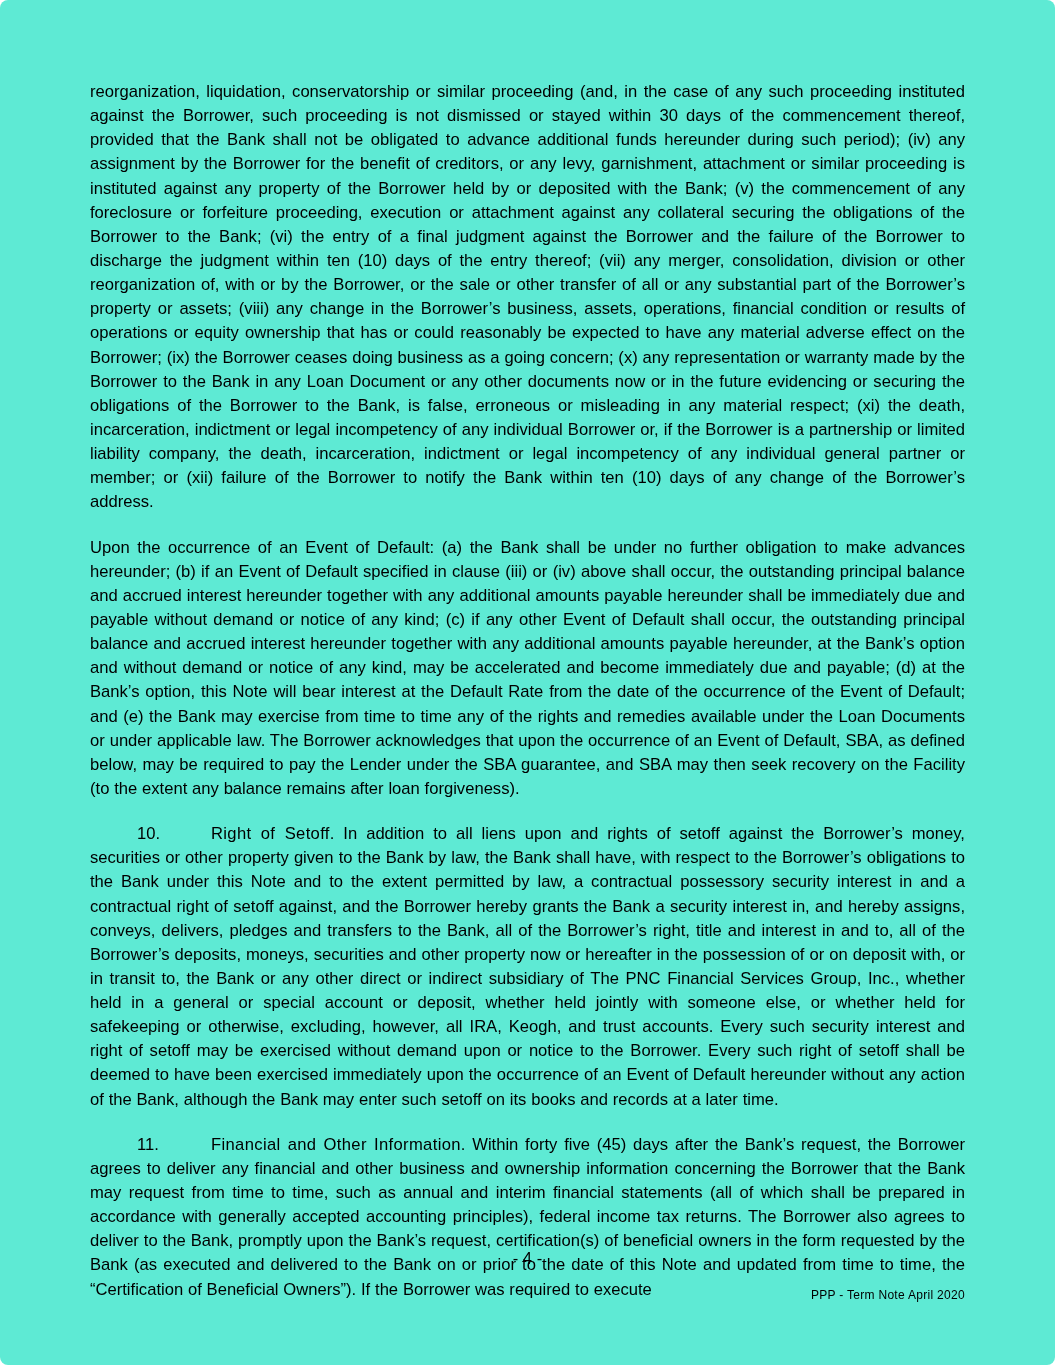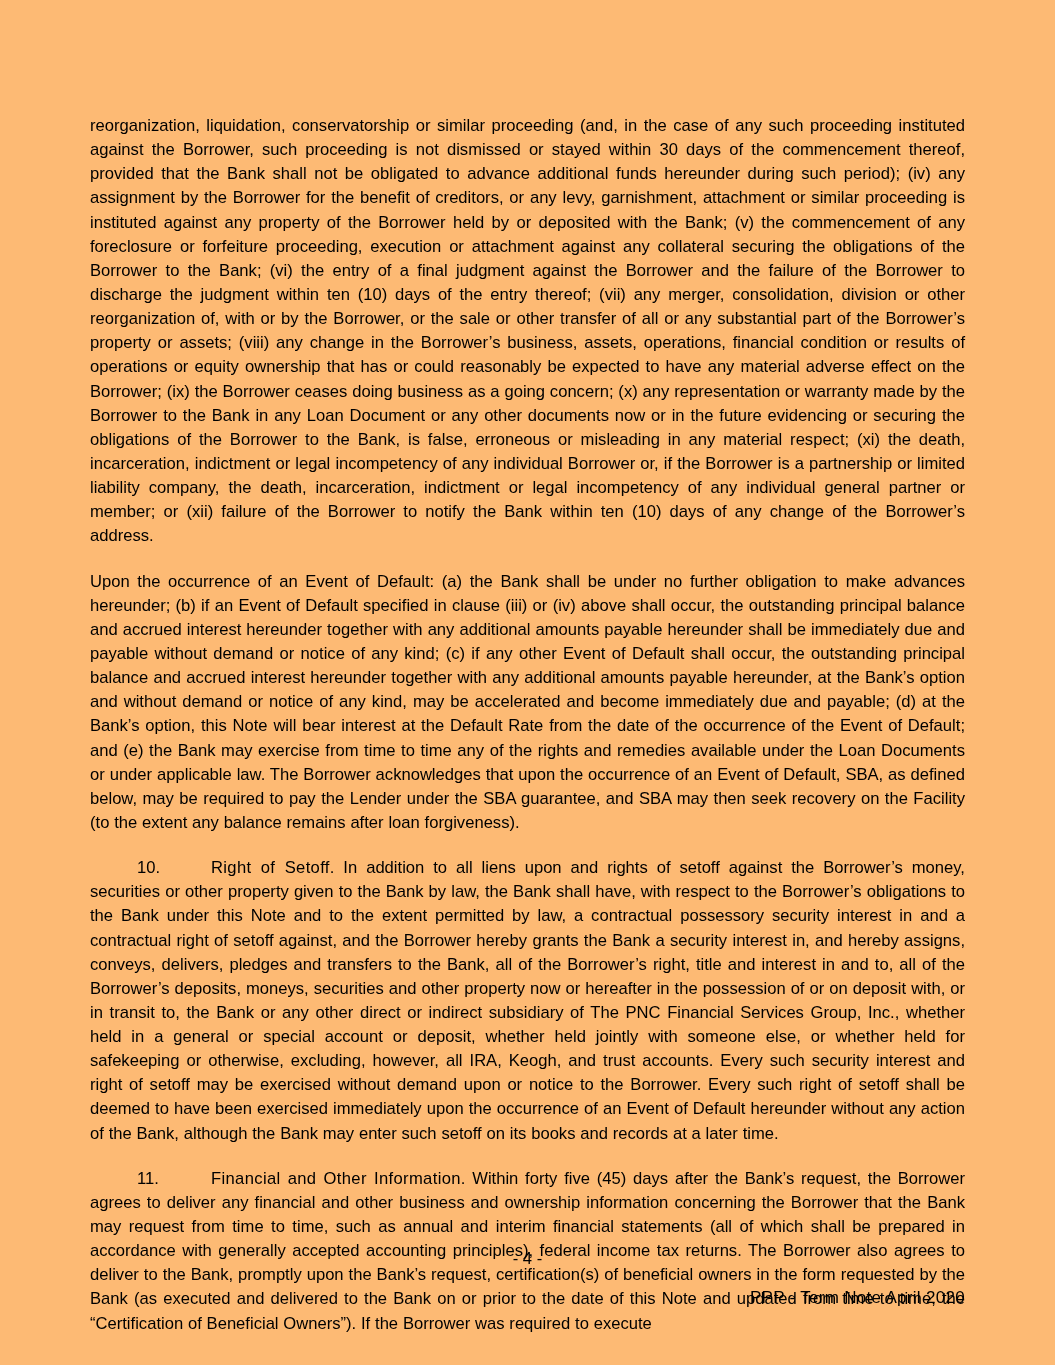--- a/index.html
+++ b/index.html
@@ -8,24 +8,25 @@
     background: #ffffff;
   }
   body {
     font-family: "Liberation Sans", sans-serif;
     color: #000000;
   }
   .page {
     position: relative;
     width: 1055px;
     height: 1365px;
-    background: #fdba74;
+    background: #5eead4;
     box-sizing: border-box;
-    padding: 114px 90px 0 90px;
+    padding: 80px 90px 0 90px;
     overflow: hidden;
+    border-radius: 8px;
   }
   .doc-body {
     width: 875px;
   }
   p.para {
     margin: 0 0 21px 0;
     font-size: 16.6px;
     line-height: 1.455;
     text-align: justify;
     text-justify: inter-word;
@@ -59,21 +60,21 @@
     top: 0;
     left: 0;
     right: 0;
     text-align: center;
     font-size: 16.6px;
   }
   .footer-right {
     position: absolute;
     top: 39px;
     right: 90px;
-    font-size: 17px;
+    font-size: 12px;
     letter-spacing: 0.3px;
   }
 </style>
 </head>
 <body>
 
 <div class="page">
   <div class="doc-body">
 
     <p class="para">reorganization, liquidation, conservatorship or similar proceeding (and, in the case of any such proceeding instituted against the Borrower, such proceeding is not dismissed or stayed within 30 days of the commencement thereof, provided that the Bank shall not be obligated to advance additional funds hereunder during such period); (iv) any assignment by the Borrower for the benefit of creditors, or any levy, garnishment, attachment or similar proceeding is instituted against any property of the Borrower held by or deposited with the Bank; (v) the commencement of any foreclosure or forfeiture proceeding, execution or attachment against any collateral securing the obligations of the Borrower to the Bank; (vi) the entry of a final judgment against the Borrower and the failure of the Borrower to discharge the judgment within ten (10) days of the entry thereof; (vii) any merger, consolidation, division or other reorganization of, with or by the Borrower, or the sale or other transfer of all or any substantial part of the Borrower’s property or assets; (viii) any change in the Borrower’s business, assets, operations, financial condition or results of operations or equity ownership that has or could reasonably be expected to have any material adverse effect on the Borrower; (ix) the Borrower ceases doing business as a going concern; (x) any representation or warranty made by the Borrower to the Bank in any Loan Document or any other documents now or in the future evidencing or securing the obligations of the Borrower to the Bank, is false, erroneous or misleading in any material respect; (xi) the death, incarceration, indictment or legal incompetency of any individual Borrower or, if the Borrower is a partnership or limited liability company, the death, incarceration, indictment or legal incompetency of any individual general partner or member; or (xii) failure of the Borrower to notify the Bank within ten (10) days of any change of the Borrower’s address.</p>

